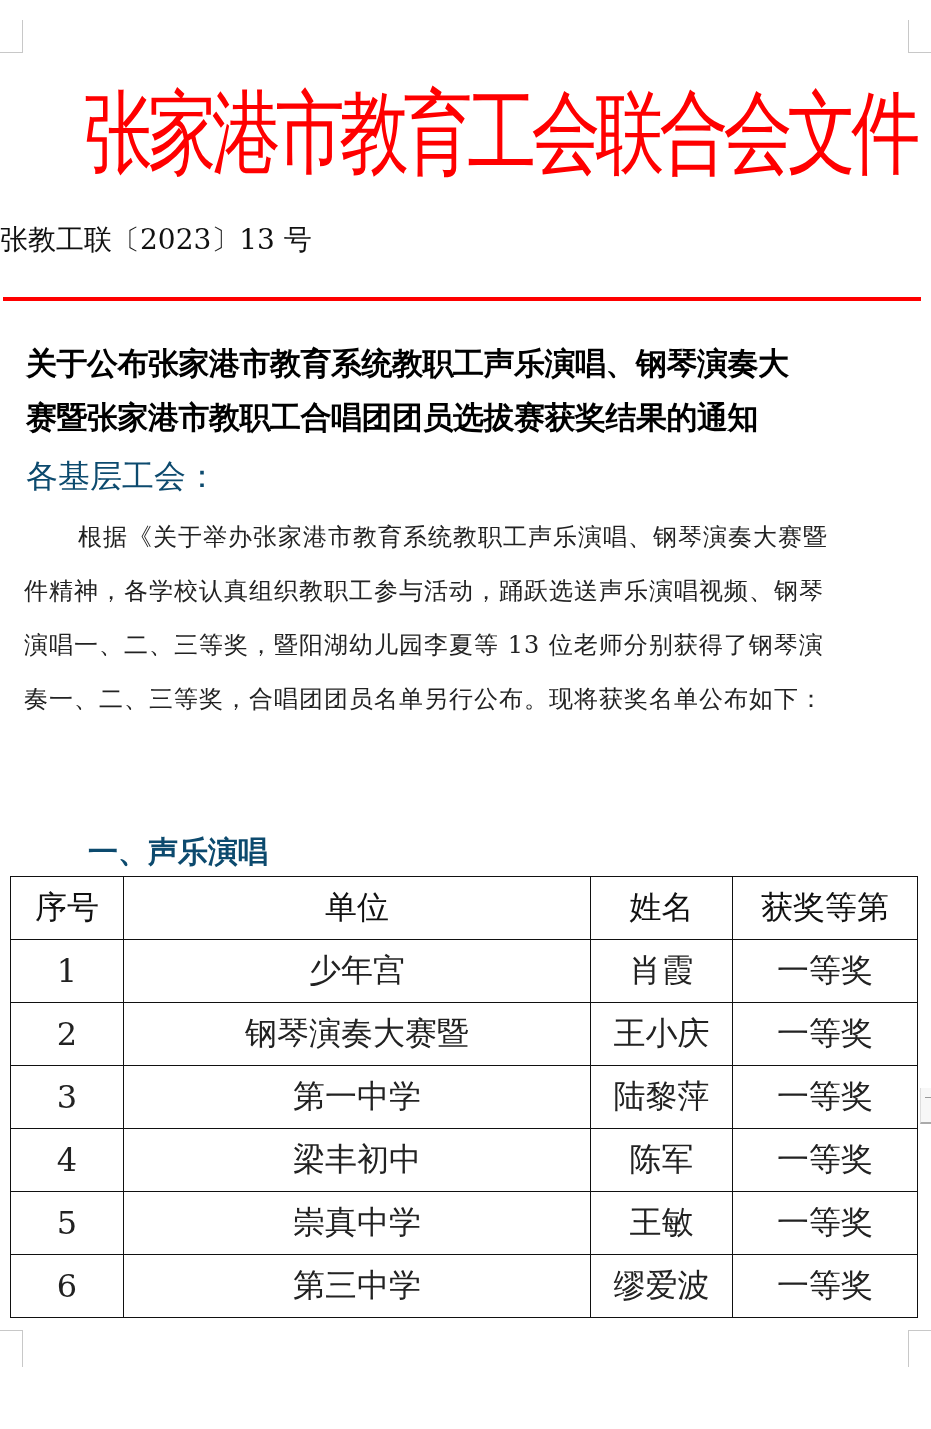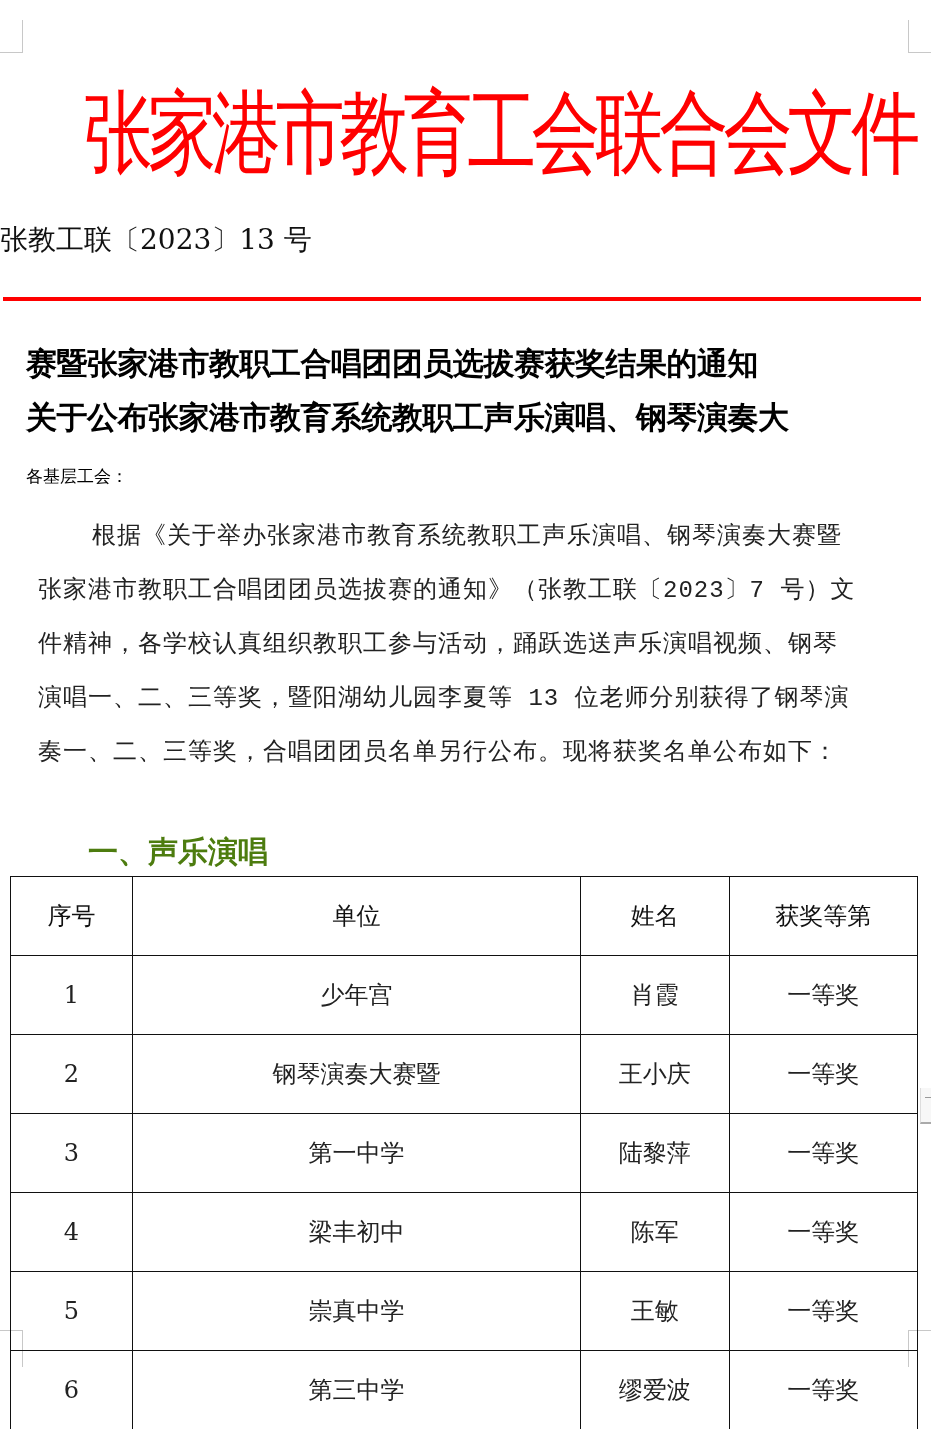--- a/index.html
+++ b/index.html
@@ -16,61 +16,60 @@
               letter-spacing: -6px; line-height: 112px; transform: scaleX(0.82) scaleY(1.08);
               transform-origin: center top; white-space: nowrap; }
   .docno { position: absolute; left: 0; top: 220px; width: 931px; text-align: left;
            font-size: 28px; line-height: 40px; color: #111; white-space: nowrap; }
   .redline { position: absolute; left: 3px; top: 297px; width: 918px; height: 4px; background: #ff0000; }
 
   .title { position: absolute; left: 26px; top: 336px; width: 890px; font-family: "DejaVu Sans", sans-serif;
            font-weight: bold; font-size: 31px; line-height: 54px; letter-spacing: -0.5px; color: #000; }
   .title div { white-space: nowrap; }
 
-  .salute { position: absolute; left: 26px; top: 456px; font-size: 17px; line-height: 40px; color: #000000; }
-  .para { position: absolute; left: 38px; top: 510px; width: 884px; font-size: 24px; line-height: 54px;
-          color: #222; letter-spacing: 1px; font-family: Liberation Mono, monospace; }
+  .salute { position: absolute; left: 26px; top: 456px; font-size: 32px; line-height: 40px; color: #0c4a6e; }
+  .para { position: absolute; left: 24px; top: 510px; width: 884px; font-size: 24px; line-height: 54px;
+          color: #222; letter-spacing: 1px; }
   .para div { white-space: nowrap; }
   .para .indent { padding-left: 54px; }
 
   .section { position: absolute; left: 88px; top: 830px; font-family: "DejaVu Sans", sans-serif;
-             font-weight: bold; font-size: 30px; line-height: 44px; color: #4d7c0f; }
+             font-weight: bold; font-size: 30px; line-height: 44px; color: #0c4a6e; }
 
   table.awards { position: absolute; left: 10px; top: 876px; width: 908px; border-collapse: collapse; }
   table.awards th, table.awards td { border: 1.5px solid #111; height: 62px; text-align: center;
-             font-size: 24px; color: #222; font-weight: normal; padding: 8px; }
+             font-size: 32px; color: #222; font-weight: normal; padding: 0; }
   table.awards th { color: #111; }
   .col-no { width: 112px; } .col-unit { width: 466px; } .col-name { width: 141px; font-family: Liberation Mono, monospace; } .col-award { width: 184px; }
 
   .tbl-handle { position: absolute; left: 920px; top: 1088px; width: 11px; height: 34px;
                 border-left: 1px solid #ddd; border-bottom: 2px solid #aaa; background: #f7f7f7; }
   .tbl-handle::after { content: ""; position: absolute; left: 4px; top: 9px; width: 7px; height: 1px; background: #999; }
 </style>
 </head>
 <body>
 
 <div class="corner c-tl"></div>
 <div class="corner c-tr"></div>
 <div class="corner c-bl"></div>
 <div class="corner c-br"></div>
 
 <div class="masthead">张家港市教育工会联合会文件</div>
 <div class="docno">张教工联〔2023〕13 号</div>
 <div class="redline"></div>
 
 <div class="title">
+  <div>关于公布张家港市教育系统教职工声乐演唱、钢琴演奏大</div>
   <div>赛暨张家港市教职工合唱团团员选拔赛获奖结果的通知</div>
-  <div>关于公布张家港市教育系统教职工声乐演唱、钢琴演奏大</div>
 </div>
 
 <div class="salute">各基层工会：</div>
 
 <div class="para">
   <div class="indent">根据《关于举办张家港市教育系统教职工声乐演唱、钢琴演奏大赛暨</div>
-  <div>张家港市教职工合唱团团员选拔赛的通知》（张教工联〔2023〕7 号）文</div>
   <div>件精神，各学校认真组织教职工参与活动，踊跃选送声乐演唱视频、钢琴</div>
   <div>演唱一、二、三等奖，暨阳湖幼儿园李夏等 13 位老师分别获得了钢琴演</div>
   <div>奏一、二、三等奖，合唱团团员名单另行公布。现将获奖名单公布如下：</div>
 </div>
 
 <div class="section">一、声乐演唱</div>
 
 <table class="awards">
   <thead>
     <tr>

